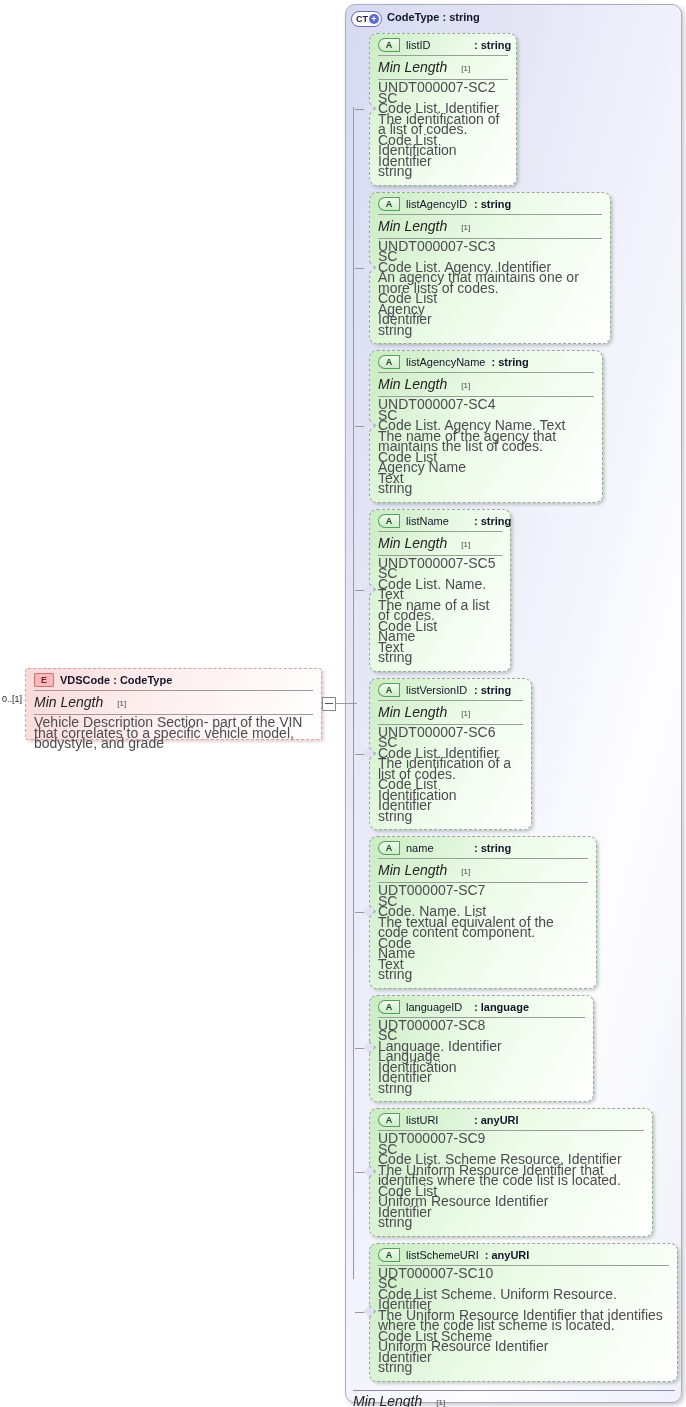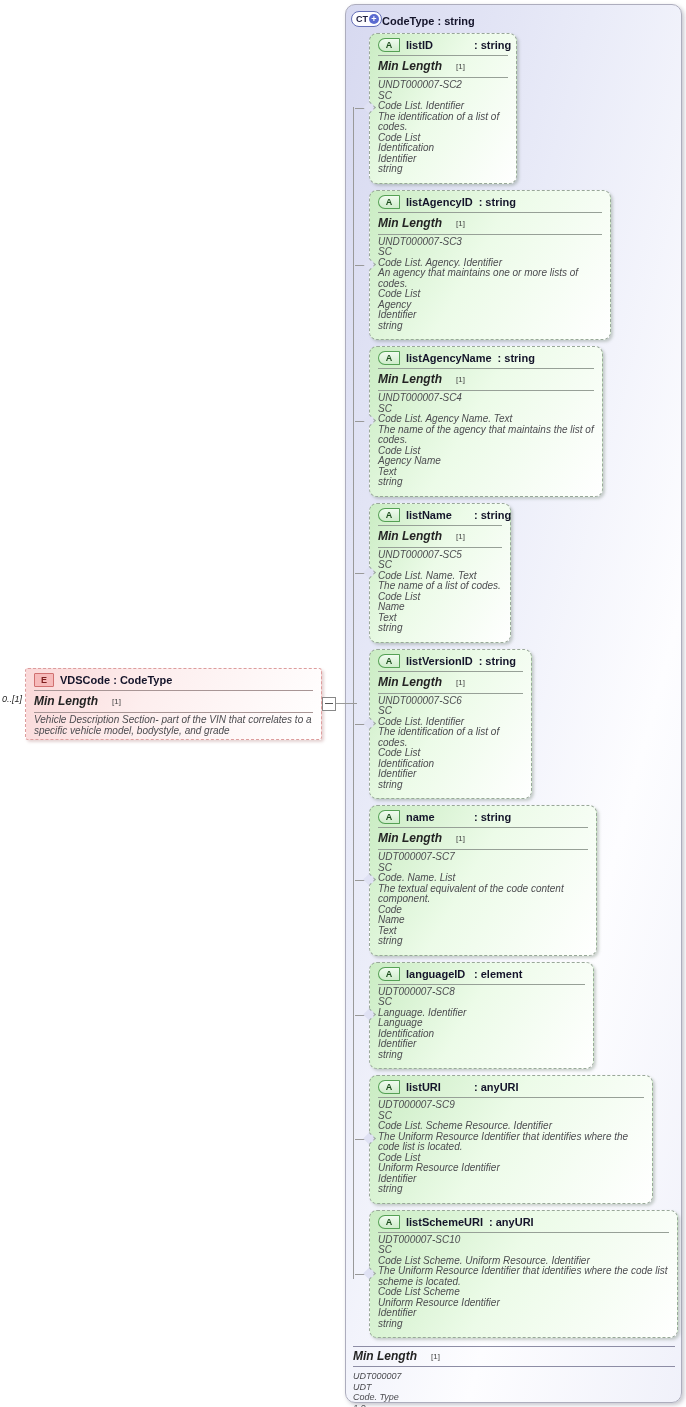--- a/index.html
+++ b/index.html
@@ -4,60 +4,60 @@
 <style>
   html,body{margin:0;padding:0;background:#fff;}
   body{font-family:"Liberation Sans",sans-serif;}
   .page{position:relative;width:686px;height:1407px;background:#ffffff;overflow:hidden;}
 
   
   .ct-box{position:absolute;left:345px;top:4px;width:337px;height:1399px;box-sizing:border-box;
     border:1px solid #adadbd;border-radius:10px;
     background:linear-gradient(105deg,#d7d9f0 0%,#e9ebf8 35%,#fdfdff 70%,#f0f1fa 100%);
     box-shadow:2px 2px 4px rgba(110,110,130,.4);}
-  .ct-hdr{padding:6px 6px 3px 5px;display:flex;align-items:flex-end;}
+  .ct-hdr{padding:6px 6px 3px 5px;display:flex;align-items:flex-start;gap:5px;}
   .hdr-text{font-weight:bold;font-size:11px;color:#14142a;white-space:nowrap;}
   .ct-icon{display:inline-flex;align-items:center;border:1px solid #6670b8;border-radius:8px;
     background:#fdfdff;padding:0 2px 0 4px;font-weight:bold;font-size:9px;color:#202040;height:14px;flex:none;}
   .ct-icon .plus{display:inline-block;width:10px;height:10px;line-height:10px;margin-left:1px;
     background:#5b6bd0;color:#fff;border-radius:50%;text-align:center;font-size:9px;font-weight:bold;}
 
   
   .attrs{margin:3px 0 0 23px;}
   .attr-box{position:relative;box-sizing:border-box;border:1px dashed #99a899;border-radius:8px;
     background:linear-gradient(120deg,#caecc3 0%,#ecfbe8 45%,#ffffff 100%);
     box-shadow:2px 2px 3px rgba(90,110,90,.3);padding:3px 8px 8px 8px;margin-bottom:6px;}
   .attr-box::before{content:'';position:absolute;left:-15px;top:50%;width:15px;height:0;border-top:1px solid #999;}
   .attr-box::after{content:'';position:absolute;left:-5px;top:calc(50% - 5px);width:8px;height:8px;
     background:#dfe1f3;border-top:1px dashed #99a899;border-right:1px dashed #99a899;transform:rotate(45deg);}
   .hdr{display:flex;align-items:center;gap:6px;line-height:16px;}
   .a-icon{flex:none;width:20px;text-align:center;border:1px solid #55a055;border-radius:8px 1px 1px 8px;
     background:linear-gradient(#f0fcef,#cfeccb);font-weight:bold;font-size:9px;color:#1d4d1d;height:12px;line-height:12px;}
-  .attr-name{font-weight:bold;font-size:11px;color:#14142a;min-width:62px;white-space:nowrap;}
+  .attr-name{font-weight:normal;font-size:11px;color:#14142a;min-width:62px;white-space:nowrap;}
   .attr-type{font-weight:bold;font-size:11px;color:#14142a;white-space:nowrap;}
   .sep{border-top:1px solid #97a097;margin:2px 0;height:0;}
   .facet-row{font-size:9px;padding:1px 0 2px;}
-  .facet-name{font-style:italic;font-weight:bold;color:#232323;font-size:12px;}
+  .facet-name{font-style:italic;font-weight:normal;color:#232323;font-size:14px;}
   .facet-val{font-size:8px;color:#444;margin-left:14px;position:relative;top:-1px;}
-  .ann{margin-top:1px;font-style:italic;font-size:10px;line-height:10.5px;color:#4c4c50;}
+  .ann{margin-top:1px;font-size:14px;line-height:10.5px;color:#4c4c50;}
 
   
   .ct-facet{margin:8px 6px 0 7px;border-top:1px solid #8d8da5;border-bottom:1px solid #8d8da5;
     padding:2px 0 3px;font-size:9px;}
   .ct-ann{margin:4px 8px 0 7px;font-style:italic;font-size:9px;line-height:10.5px;color:#4c4c50;}
 
   
   .elem-box{position:absolute;left:25px;top:668px;width:297px;height:72px;box-sizing:border-box;
     border:1px dashed #dd9d9d;border-radius:3px;
     background:linear-gradient(115deg,#fad8d8 0%,#fdeeee 40%,#ffffff 100%);
     box-shadow:2px 2px 3px rgba(160,100,100,.28);padding:3px 8px;}
   .elem-box .sep{border-top:1px solid #a89595;}
   .e-icon{flex:none;width:18px;text-align:center;border:1px solid #d07070;background:#f6baba;
     font-weight:bold;font-size:9px;color:#7d1f1f;height:12px;line-height:12px;border-radius:1px;}
-  .card-label{position:absolute;left:2px;top:694px;font-style:italic;font-size:9px;color:#232323;}
+  .card-label{position:absolute;left:2px;top:694px;font-size:9px;color:#232323;}
 
   
   .minus-box{position:absolute;left:322px;top:697px;width:14px;height:14px;box-sizing:border-box;
     border:1px solid #888;background:#fff;z-index:3;cursor:pointer;}
   .minus-box .minus-line{position:absolute;left:2px;right:2px;top:5px;border-top:1px solid #555;}
   .h-line{position:absolute;left:336px;top:703px;width:21px;height:0;border-top:1px solid #999;z-index:2;}
   .v-line{position:absolute;left:353px;width:0;border-left:1px solid #999;z-index:2;}
 </style>
 </head>
 <body>
@@ -217,21 +217,21 @@
             <div>Code</div>
             <div>Name</div>
             <div>Text</div>
             <div>string</div>
           </div>
   </div>
         <div class="attr-box" style="width: 225px;">
     <div class="hdr">
       <span class="a-icon">A</span>
       <span class="attr-name">languageID</span>
-      <span class="attr-type">: element</span>
+      <span class="attr-type">: language</span>
     </div>
     <div class="sep"></div>
 
     <div class="ann">
             <div>UDT000007-SC8</div>
             <div>SC</div>
             <div>Language. Identifier</div>
             <div>Language</div>
             <div>Identification</div>
             <div>Identifier</div>

